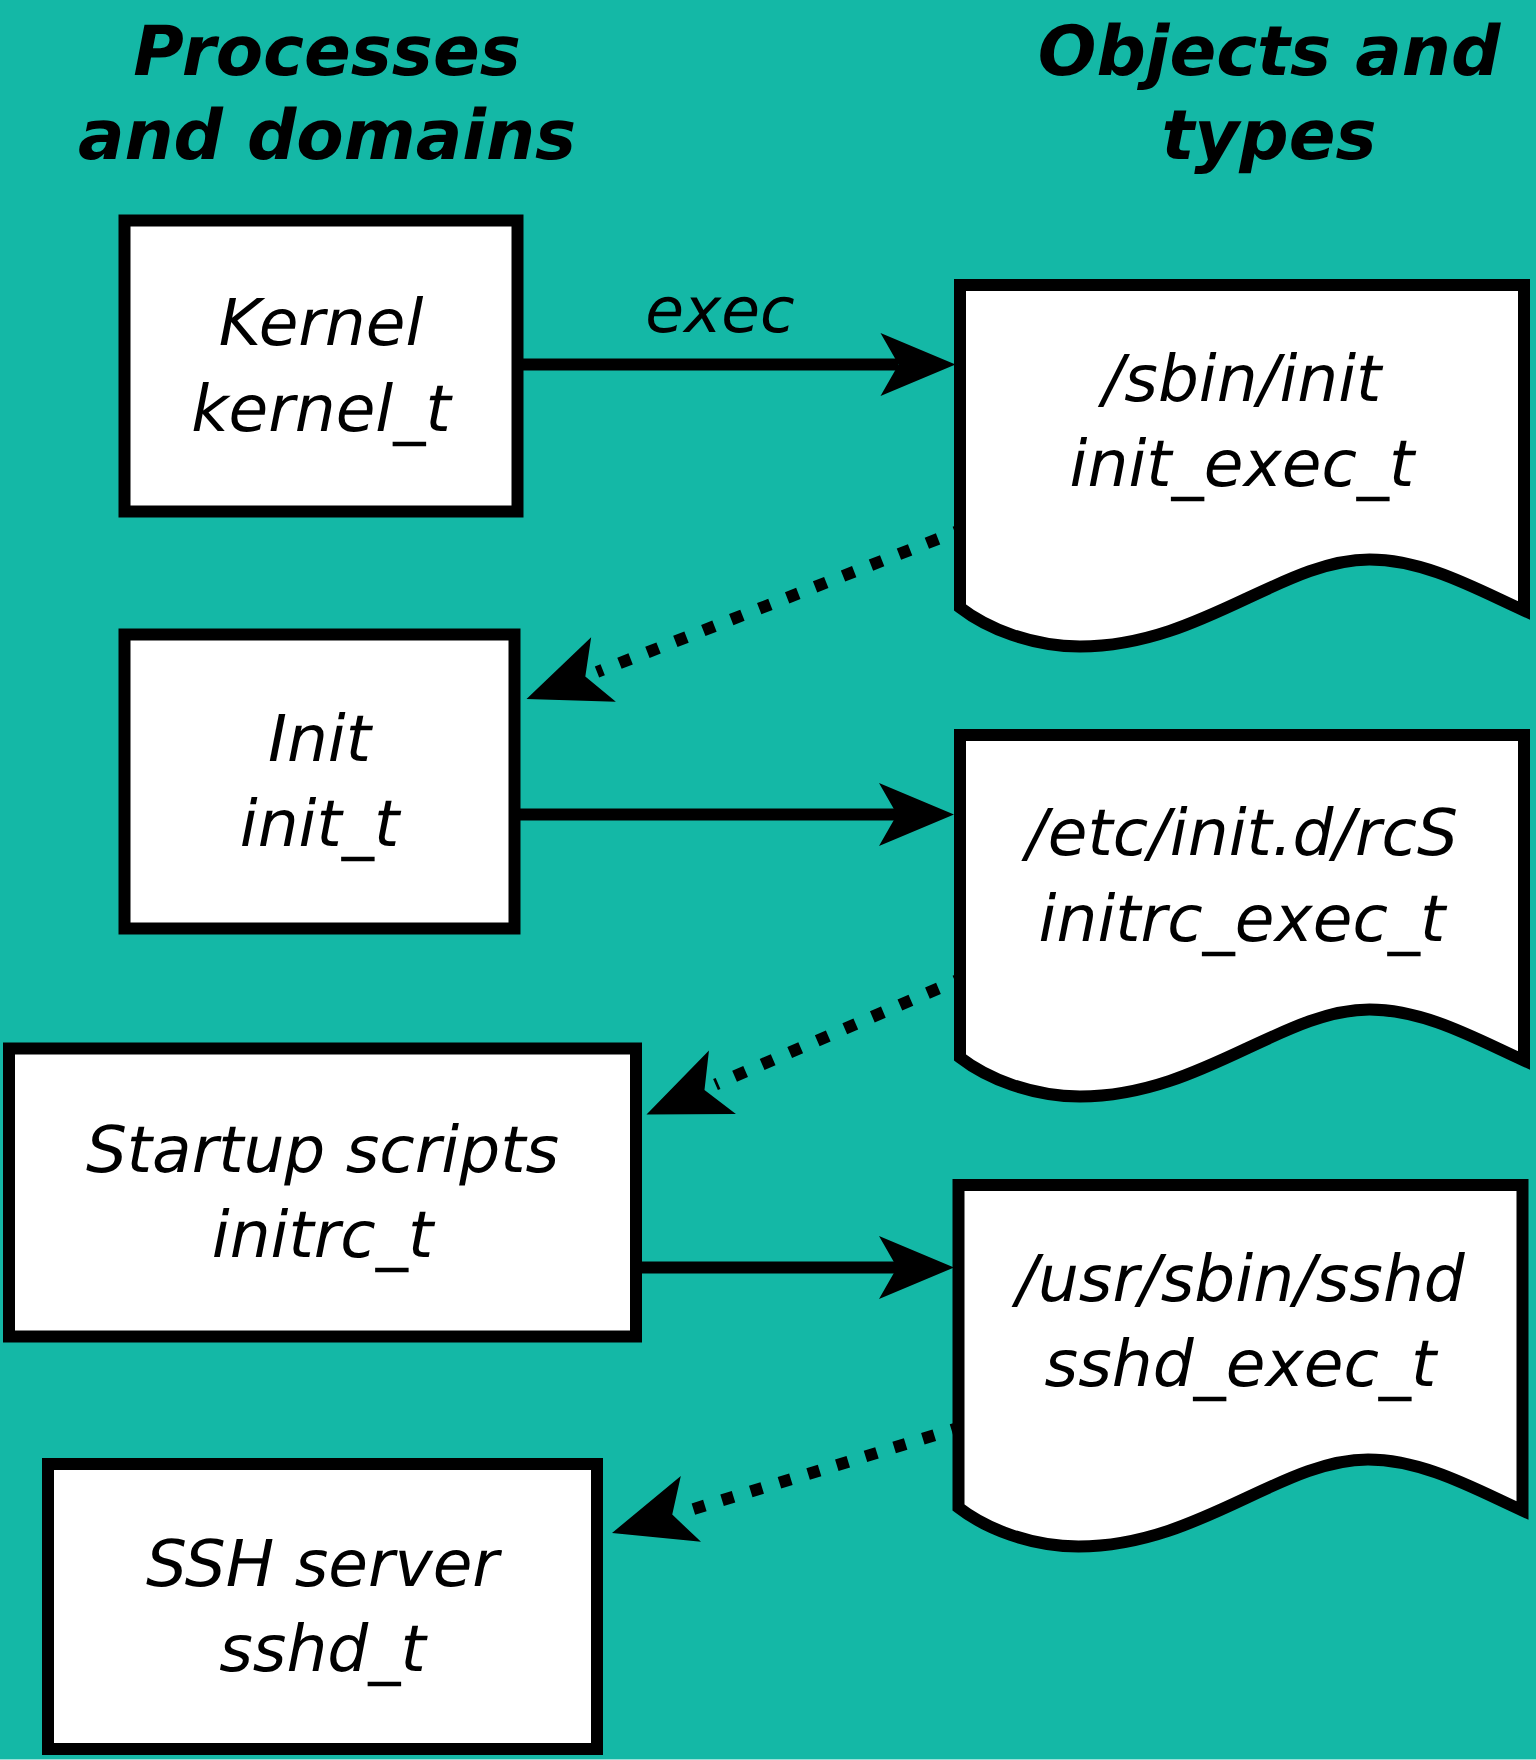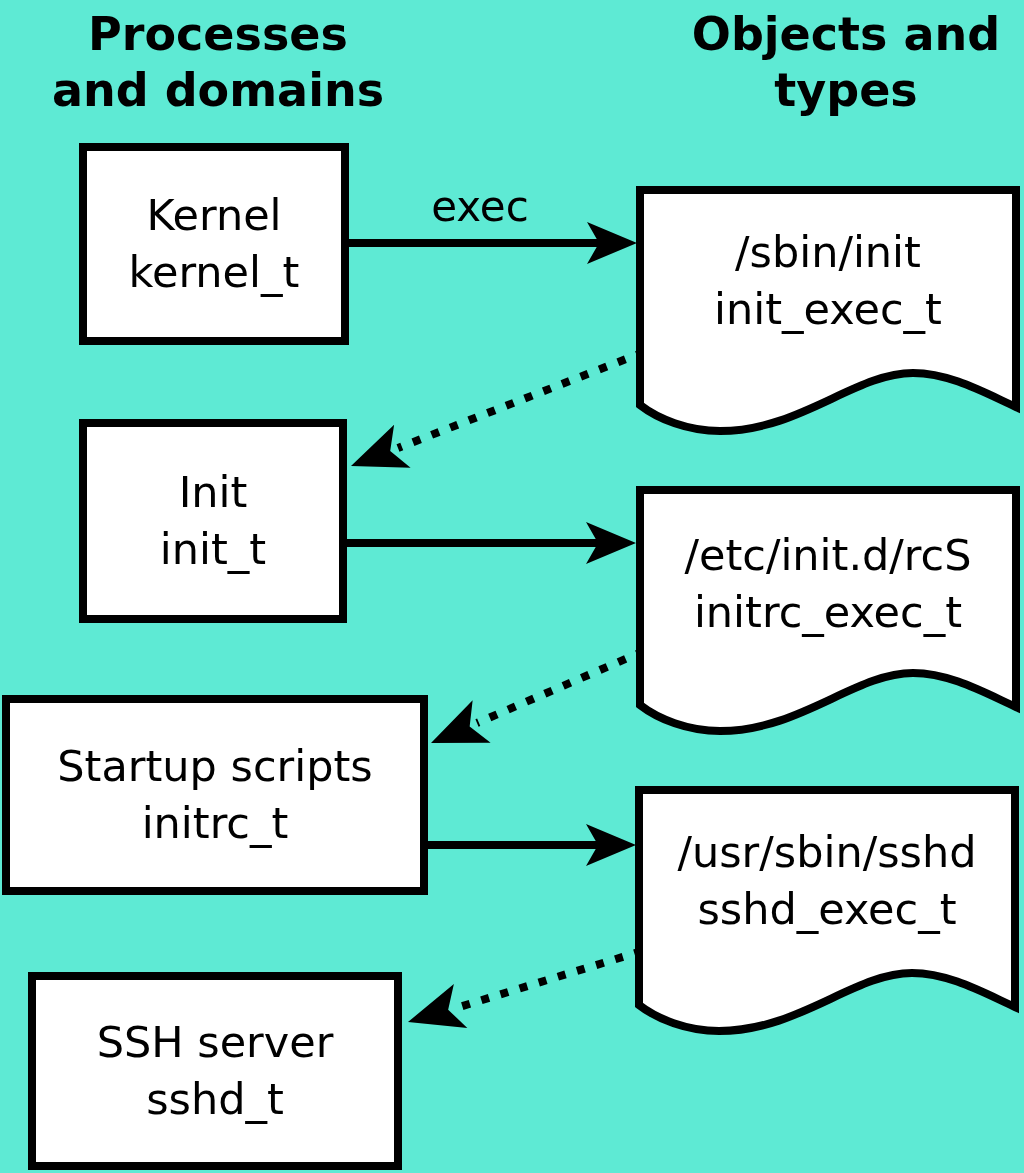--- a/index.html
+++ b/index.html
@@ -4,22 +4,23 @@
 <style>
   html, body {
     margin: 0;
     padding: 0;
     background: #ffffff;
   }
   .stage {
     position: relative;
     width: 1024px;
     height: 1173px;
-    background: #5eead4;
+    background: #14b8a6;
     overflow: hidden;
+    font-style: italic;
   }
   svg { display: block; }
   .hdr {
     font-family: "DejaVu Sans", sans-serif;
     font-weight: bold;
     font-size: 46px;
     fill: #000000;
     text-anchor: middle;
   }
   .boxtext {

